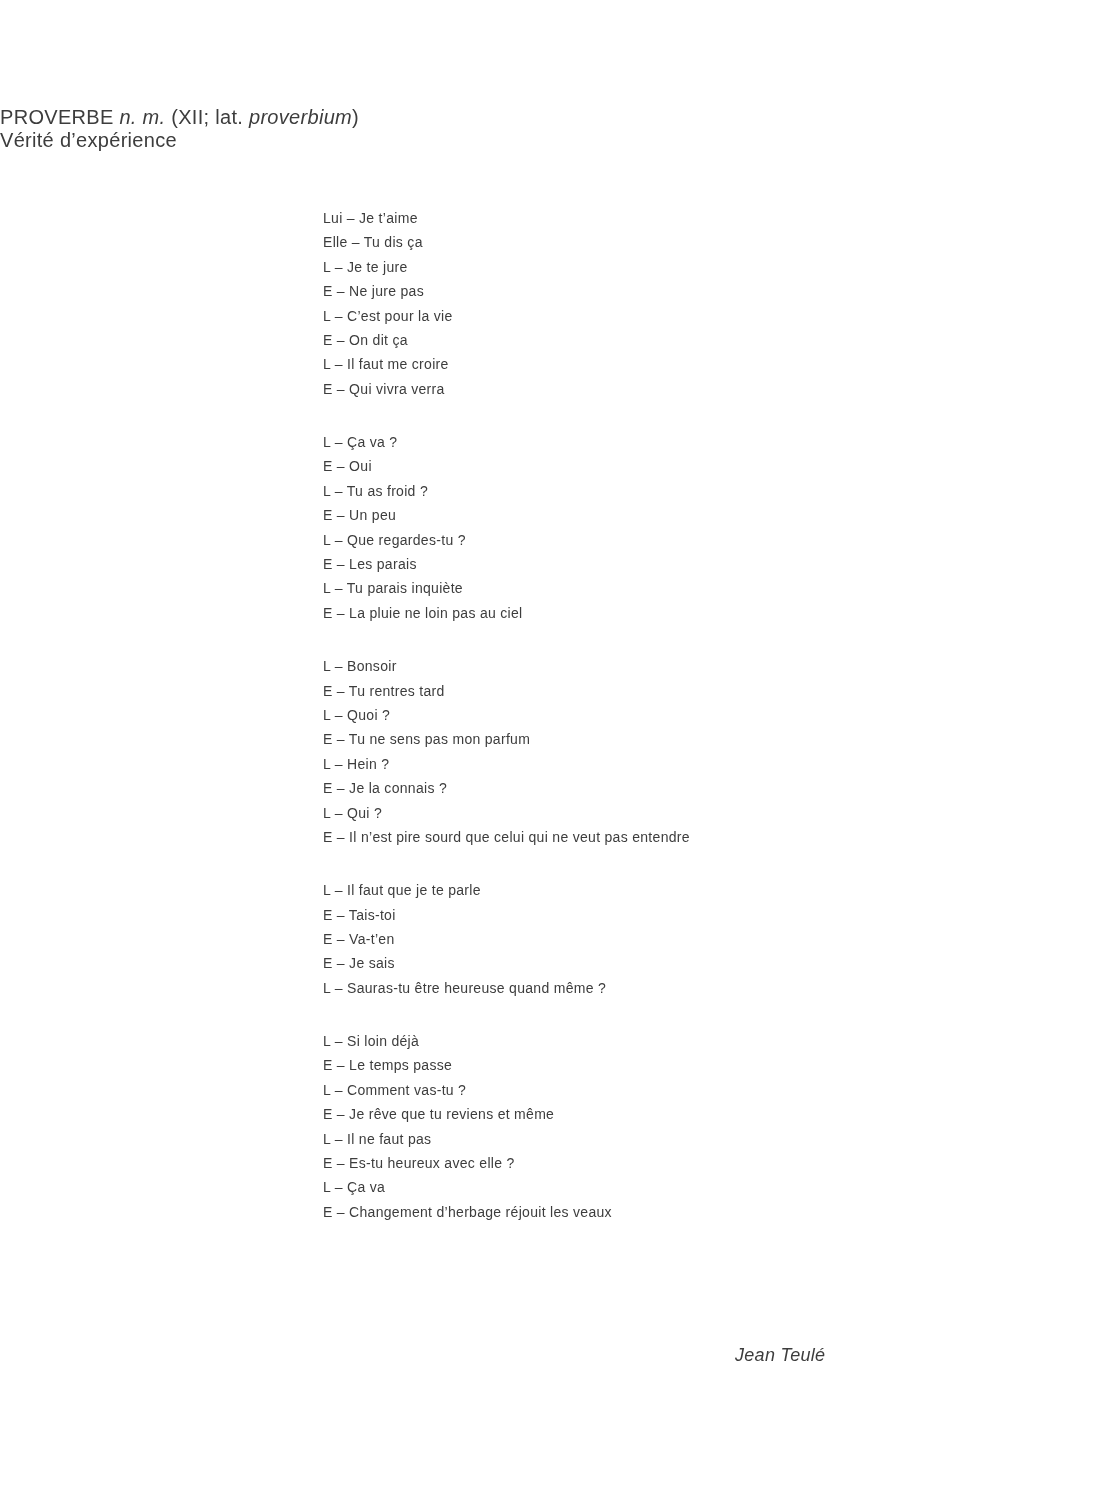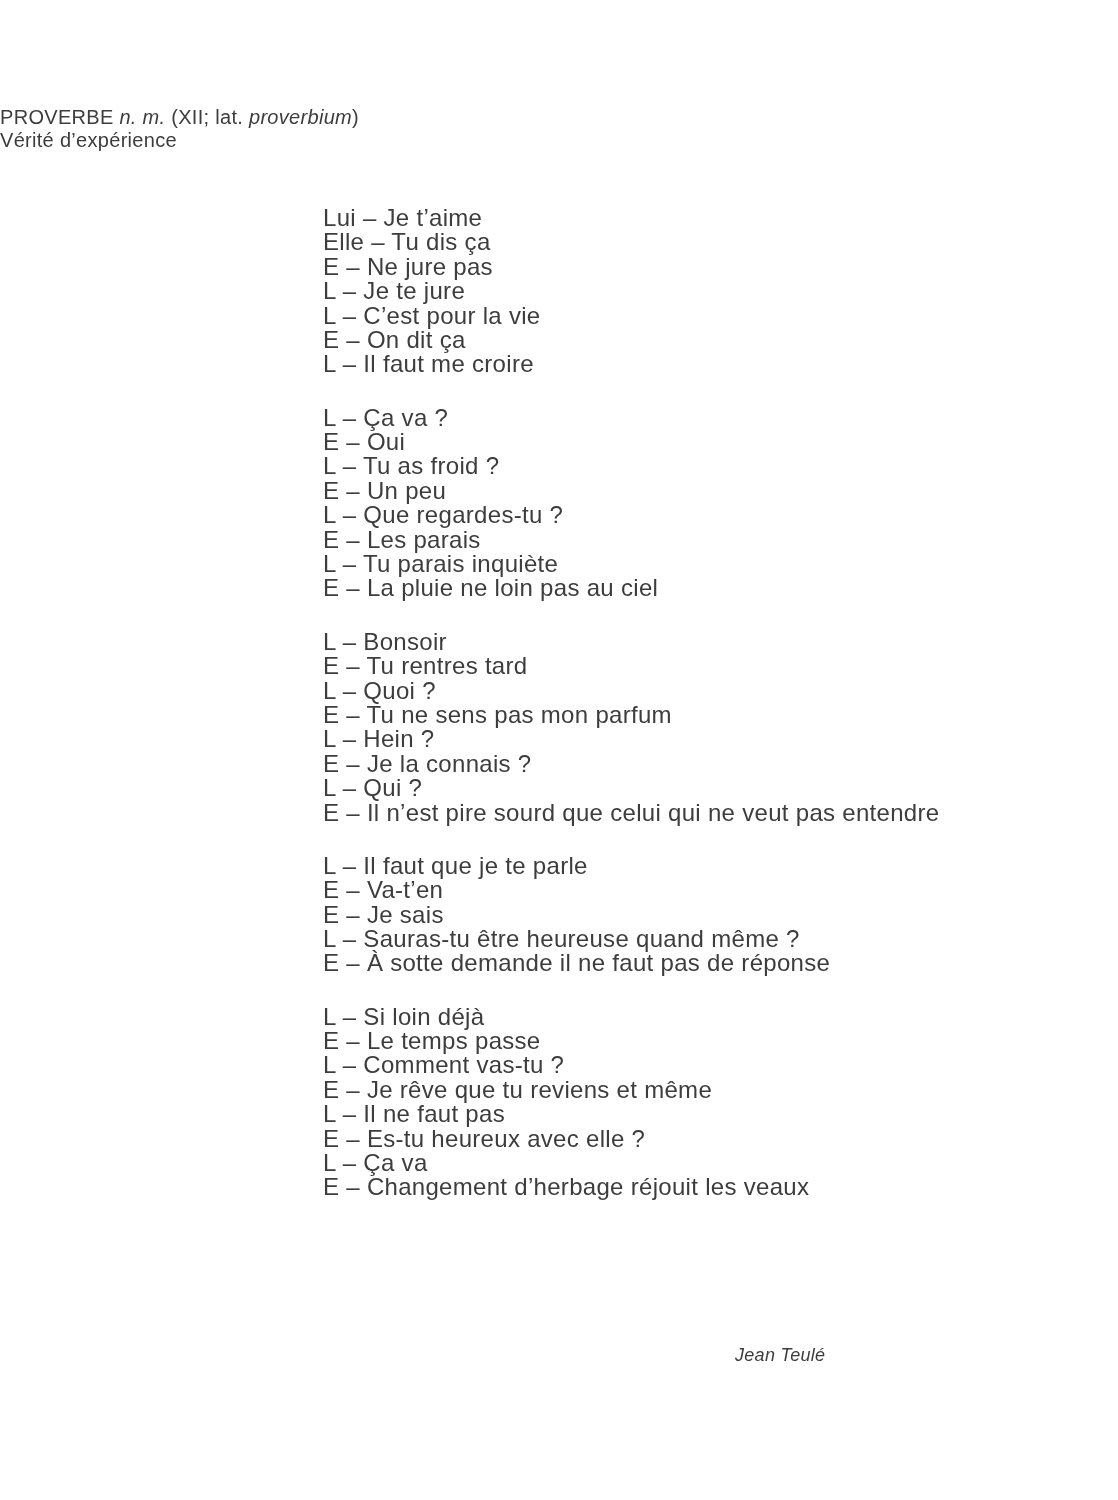--- a/index.html
+++ b/index.html
@@ -23,21 +23,21 @@
     width: 100%;
     font-size: 20px;
     line-height: 23px;
     letter-spacing: 0.3px;
   }
   .italic { font-style: italic; }
   .poem {
     position: absolute;
     top: 206px;
     left: 323px;
-    font-size: 24px;
+    font-size: 14px;
     line-height: 24.4px;
     letter-spacing: 0.3px;
   }
   .stanza { margin: 0 0 28.8px 0; }
   .stanza:last-child { margin-bottom: 8px; }
   .line { margin: 0; padding: 0; white-space: nowrap; }
   .signature {
     position: absolute;
     top: 1345px;
     left: 735px;
@@ -54,25 +54,26 @@
   <div class="title-block">
     <div class="title-line"><span>PROVERBE </span><span class="italic">n. m.</span><span> (XII; lat. </span><span class="italic">proverbium</span><span>)</span></div>
     <div class="subtitle">Vérité d’expérience</div>
   </div>
 
   <div class="poem">
 
     <div class="stanza">
       <p class="line">Lui – Je t’aime</p>
       <p class="line">Elle – Tu dis ça</p>
+      <p class="line">L – Je te jure</p>
       <p class="line">E – Ne jure pas</p>
-      <p class="line">L – Je te jure</p>
       <p class="line">L – C’est pour la vie</p>
       <p class="line">E – On dit ça</p>
       <p class="line">L – Il faut me croire</p>
+      <p class="line">E – Qui vivra verra</p>
     </div>
 
     <div class="stanza">
       <p class="line">L – Ça va ?</p>
       <p class="line">E – Oui</p>
       <p class="line">L – Tu as froid ?</p>
       <p class="line">E – Un peu</p>
       <p class="line">L – Que regardes-tu ?</p>
       <p class="line">E – Les parais</p>
       <p class="line">L – Tu parais inquiète</p>
@@ -85,24 +86,24 @@
       <p class="line">L – Quoi ?</p>
       <p class="line">E – Tu ne sens pas mon parfum</p>
       <p class="line">L – Hein ?</p>
       <p class="line">E – Je la connais ?</p>
       <p class="line">L – Qui ?</p>
       <p class="line">E – Il n’est pire sourd que celui qui ne veut pas entendre</p>
     </div>
 
     <div class="stanza">
       <p class="line">L – Il faut que je te parle</p>
+      <p class="line">E – Tais-toi</p>
       <p class="line">E – Va-t’en</p>
       <p class="line">E – Je sais</p>
       <p class="line">L – Sauras-tu être heureuse quand même ?</p>
-      <p class="line">E – À sotte demande il ne faut pas de réponse</p>
     </div>
 
     <div class="stanza">
       <p class="line">L – Si loin déjà</p>
       <p class="line">E – Le temps passe</p>
       <p class="line">L – Comment vas-tu ?</p>
       <p class="line">E – Je rêve que tu reviens et même</p>
       <p class="line">L – Il ne faut pas</p>
       <p class="line">E – Es-tu heureux avec elle ?</p>
       <p class="line">L – Ça va</p>

